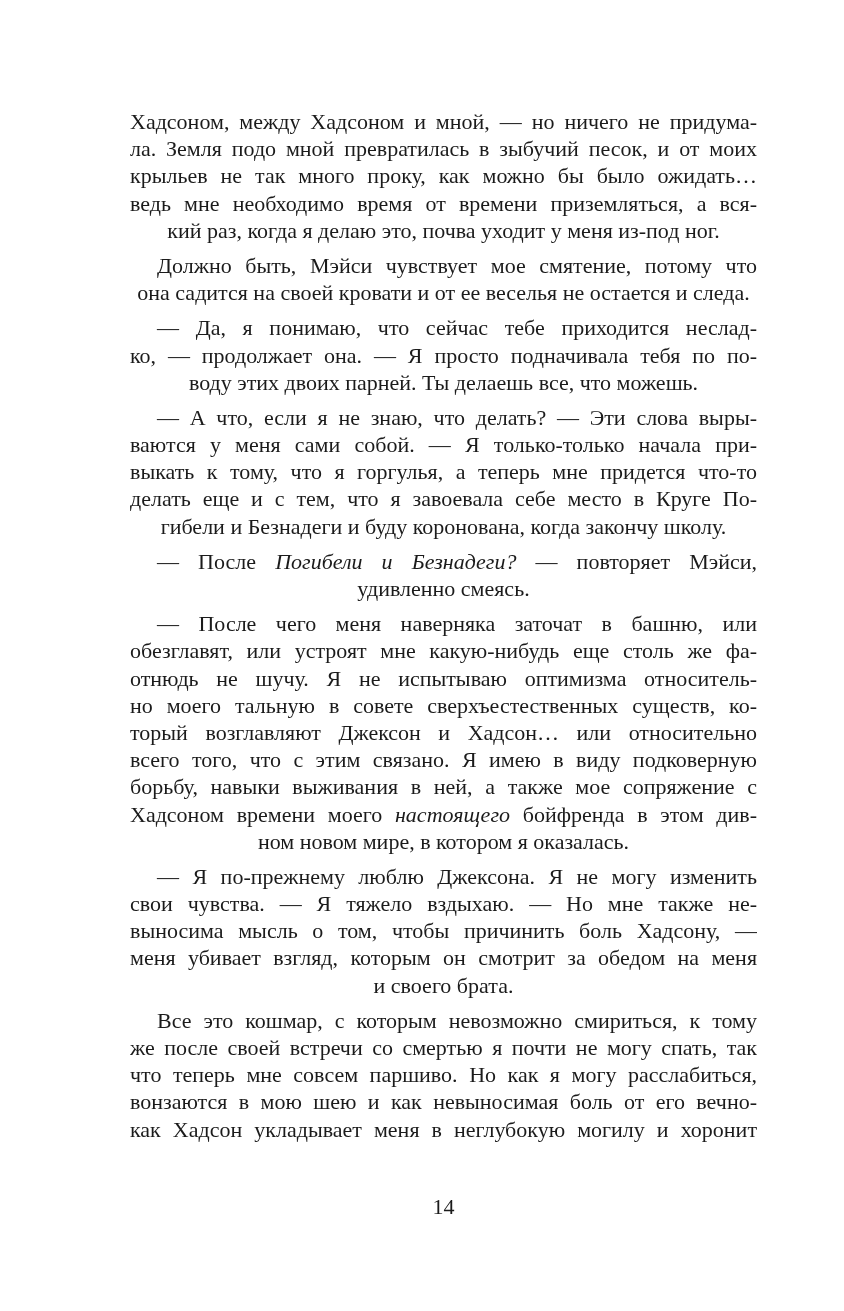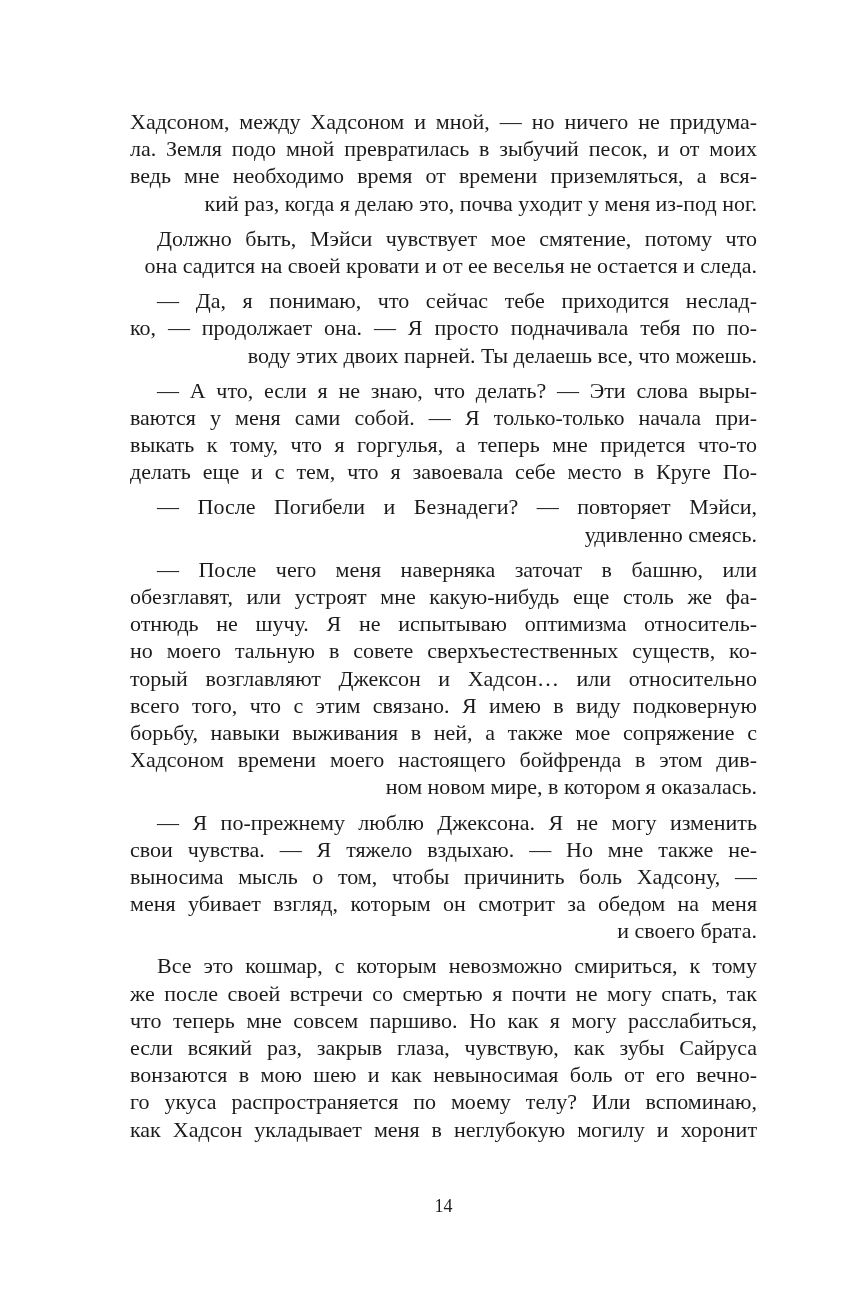--- a/index.html
+++ b/index.html
@@ -27,70 +27,73 @@
     width: 643px;
   }
   .para {
     margin: 8px;
     padding: 0;
   }
   .line {
     height: 27.2px;
     line-height: 27.2px;
     font-size: 22px;
-    text-align: right;
+    text-align: center;
     white-space: nowrap;
     overflow: visible;
   }
   .line.j {
     white-space: normal;
     text-align: justify;
     text-align-last: justify;
     overflow: hidden;
   }
   .line.ind {
     text-indent: 27px;
   }
   .it {
+    font-style: italic;
   }
   .page-number {
     position: absolute;
     left: 122px;
     top: 1193px;
     width: 643px;
     text-align: center;
-    font-size: 18px;
+    font-size: 22px;
     line-height: 27px;
   }
 </style>
 </head>
 <body>
 
 <div class="page">
   <div class="text-block" id="text-block">
       <div class="para">
         <div class="line j"><span>Хадсоном, между Хадсоном и мной, — но ничего не придума-</span></div>
         <div class="line j"><span>ла. Земля подо мной превратилась в зыбучий песок, и от моих</span></div>
+        <div class="line j"><span>крыльев не так много проку, как можно бы было ожидать…</span></div>
         <div class="line j"><span>ведь мне необходимо время от времени приземляться, а вся-</span></div>
         <div class="line"><span>кий раз, когда я делаю это, почва уходит у меня из-под ног.</span></div>
       </div>
       <div class="para">
         <div class="line j ind"><span>Должно быть, Мэйси чувствует мое смятение, потому что</span></div>
         <div class="line"><span>она садится на своей кровати и от ее веселья не остается и следа.</span></div>
       </div>
       <div class="para">
         <div class="line j ind"><span>— Да, я понимаю, что сейчас тебе приходится неслад-</span></div>
         <div class="line j"><span>ко, — продолжает она. — Я просто подначивала тебя по по-</span></div>
         <div class="line"><span>воду этих двоих парней. Ты делаешь все, что можешь.</span></div>
       </div>
       <div class="para">
         <div class="line j ind"><span>— А что, если я не знаю, что делать? — Эти слова выры-</span></div>
         <div class="line j"><span>ваются у меня сами собой. — Я только-только начала при-</span></div>
         <div class="line j"><span>выкать к тому, что я горгулья, а теперь мне придется что-то</span></div>
         <div class="line j"><span>делать еще и с тем, что я завоевала себе место в Круге По-</span></div>
+        <div class="line"><span>гибели и Безнадеги и буду коронована, когда закончу школу.</span></div>
       </div>
       <div class="para">
         <div class="line j ind"><span>— После </span><span class="it">Погибели и Безнадеги?</span><span> — повторяет Мэйси,</span></div>
         <div class="line"><span>удивленно смеясь.</span></div>
       </div>
       <div class="para">
         <div class="line j ind"><span>— После чего меня наверняка заточат в башню, или</span></div>
         <div class="line j"><span>обезглавят, или устроят мне какую-нибудь еще столь же фа-</span></div>
         <div class="line j"><span>отнюдь не шучу. Я не испытываю оптимизма относитель-</span></div>
         <div class="line j"><span>но моего тальную в совете сверхъестественных существ, ко-</span></div>
@@ -104,20 +107,18 @@
         <div class="line j ind"><span>— Я по-прежнему люблю Джексона. Я не могу изменить</span></div>
         <div class="line j"><span>свои чувства. — Я тяжело вздыхаю. — Но мне также не-</span></div>
         <div class="line j"><span>выносима мысль о том, чтобы причинить боль Хадсону, —</span></div>
         <div class="line j"><span>меня убивает взгляд, которым он смотрит за обедом на меня</span></div>
         <div class="line"><span>и своего брата.</span></div>
       </div>
       <div class="para">
         <div class="line j ind"><span>Все это кошмар, с которым невозможно смириться, к тому</span></div>
         <div class="line j"><span>же после своей встречи со смертью я почти не могу спать, так</span></div>
         <div class="line j"><span>что теперь мне совсем паршиво. Но как я могу расслабиться,</span></div>
-        <div class="line j"><span>если всякий раз, закрыв глаза, чувствую, как зубы Сайруса</span></div>
         <div class="line j"><span>вонзаются в мою шею и как невыносимая боль от его вечно-</span></div>
-        <div class="line j"><span>го укуса распространяется по моему телу? Или вспоминаю,</span></div>
         <div class="line j"><span>как Хадсон укладывает меня в неглубокую могилу и хоронит</span></div>
       </div>
     </div>
   <div class="page-number">14</div>
 </div>
 
 </body></html>

